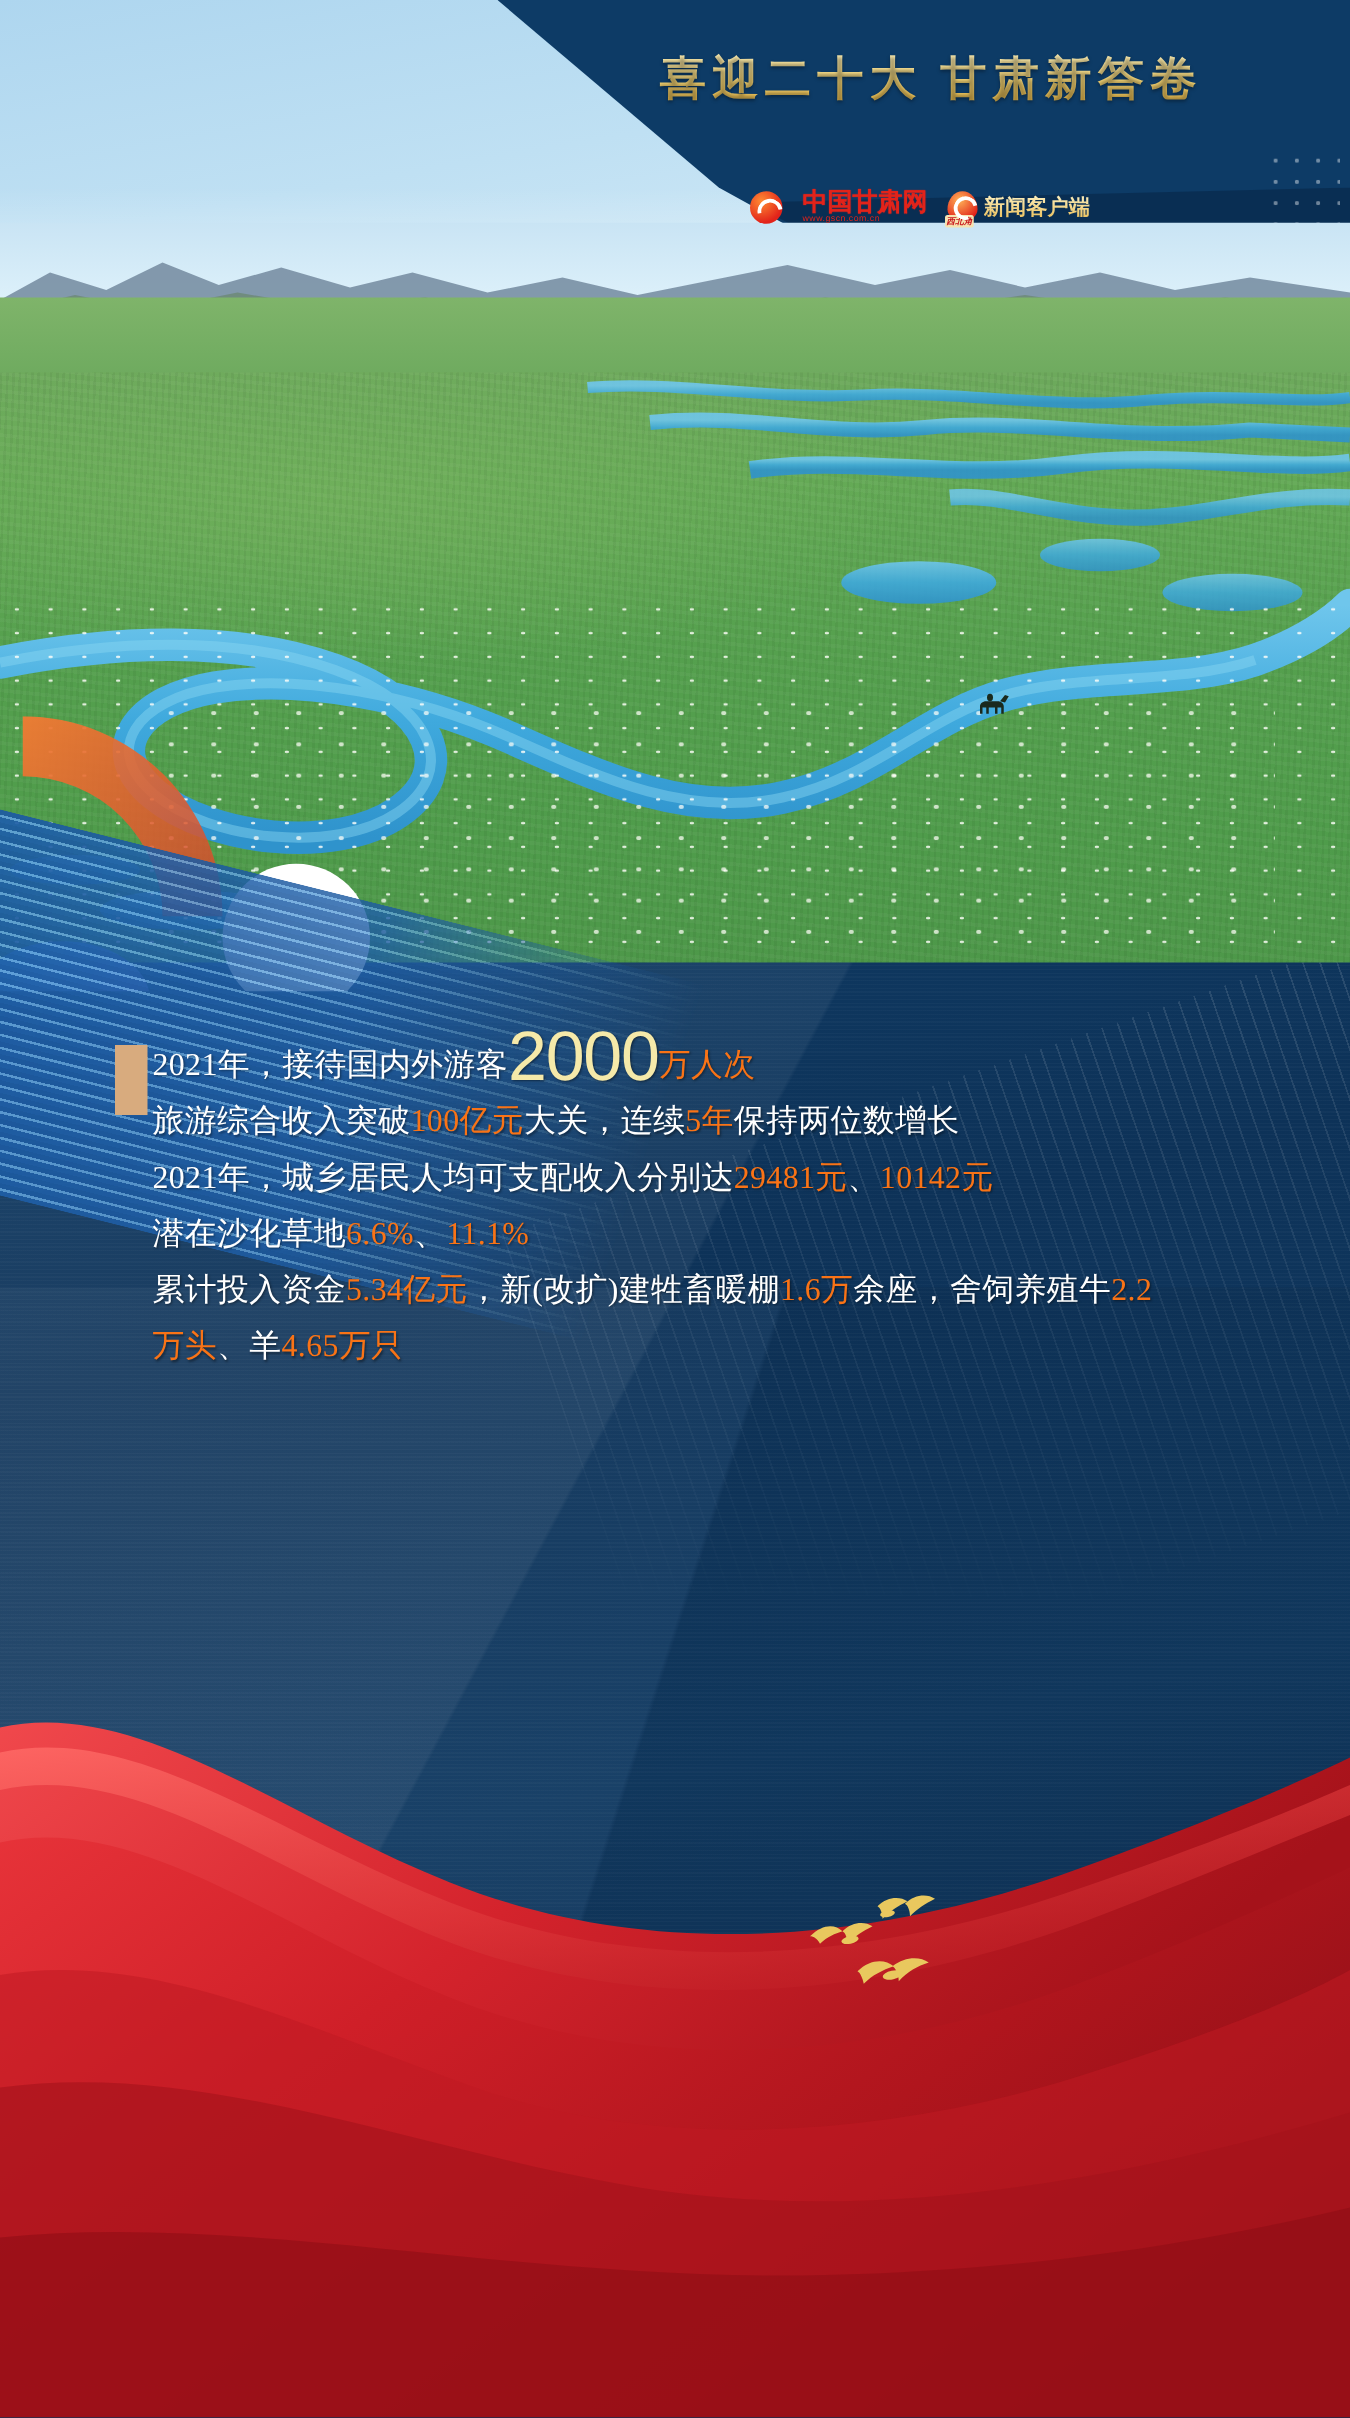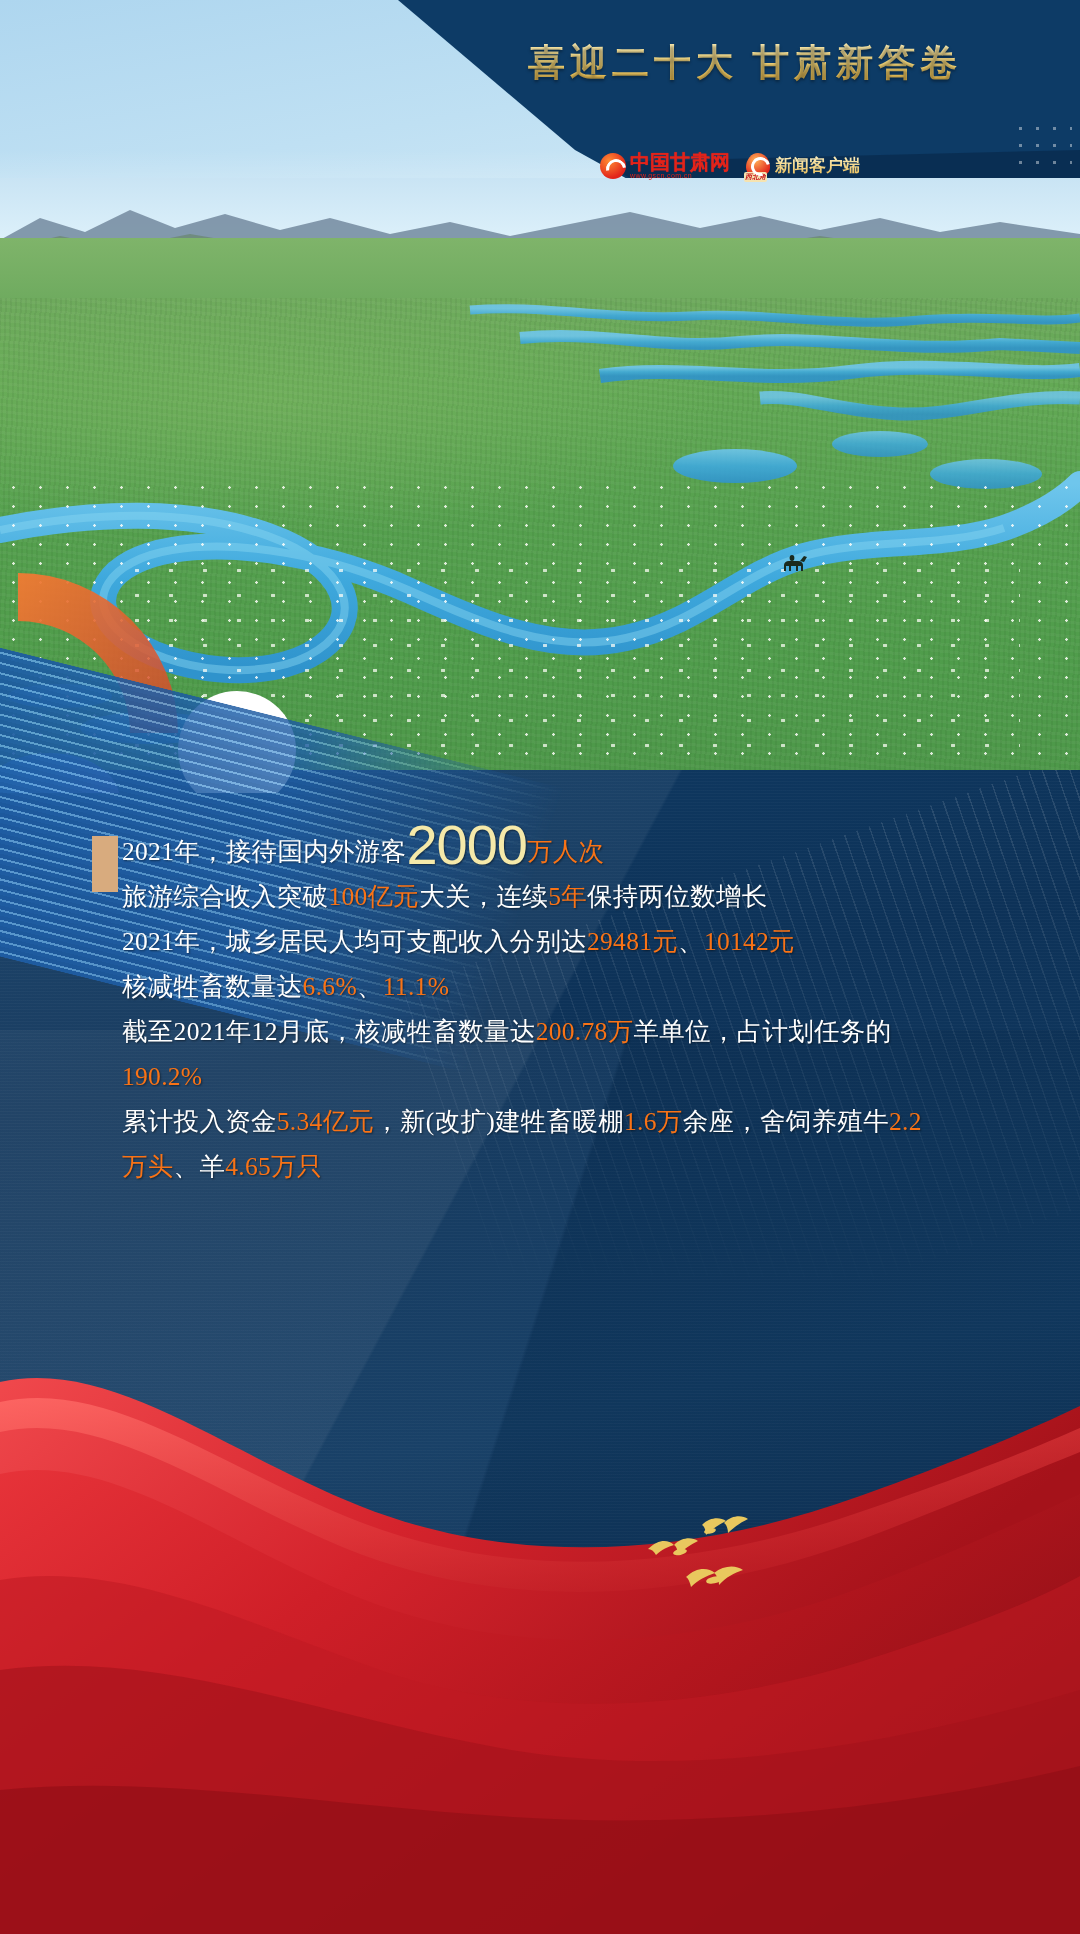--- a/index.html
+++ b/index.html
@@ -63,21 +63,21 @@
     margin-top:8px;
     font-size:37px; letter-spacing:4px; font-weight:bold;
     background:linear-gradient(180deg,#fdf6cd 0%,#f6d97d 55%,#e2b143 100%);
     -webkit-background-clip:text; background-clip:text; -webkit-text-fill-color:transparent;
     font-family:"Liberation Sans",sans-serif;
   }
   .hdr-logos {
     position:absolute; left:600px; top:148px; width:300px; height:34px;
     display:flex; align-items:center; gap:16px; z-index:13;
   }
-  .logo1 { display:flex; align-items:flex-end; gap:4px; }
+  .logo1 { display:flex; align-items:flex-end; gap:16px; }
   .logo-mark {
     width:26px; height:26px; border-radius:50%;
     background:radial-gradient(circle at 35% 30%,#ff8b33,#e2231a 70%);
     position:relative; flex:none;
   }
   .logo-mark::after {
     content:""; position:absolute; left:6px; top:6px; width:14px; height:14px;
     border:3px solid #fff; border-radius:50%;
     border-right-color:transparent; border-bottom-color:transparent;
     transform:rotate(35deg);
@@ -356,22 +356,21 @@
 
   <div class="wedge-stripes"></div>
 
   <div class="marker"></div>
 
   <div class="lines">
 
   <div class="ln"><span class="">2021年，接待国内外游客</span><span class="big">2000</span><span class="g">万人次</span></div>
       <div class="ln"><span class="">旅游综合收入突破</span><span class="g">100亿元</span><span class="">大关，连续</span><span class="g">5年</span><span class="">保持两位数增长</span></div>
       <div class="ln"><span class="">2021年，城乡居民人均可支配收入分别达</span><span class="g">29481元</span><span class="">、</span><span class="g">10142元</span></div>
-      <div class="ln"><span class="">核减牲畜数量达</span><span class="g">6.6%</span><span class="">、</span><span class="g">11.1%</span></div>
-      <div class="ln wrap"><span class="">截至2021年12月底，核减牲畜数量达</span><span class="g">200.78万</span><span class="">羊单位，占计划任务的</span><span class="g">190.2%</span></div>
+      <div class="ln"><span class="">潜在沙化草地</span><span class="g">6.6%</span><span class="">、</span><span class="g">11.1%</span></div>
       <div class="ln wrap"><span class="">累计投入资金</span><span class="g">5.34亿元</span><span class="">，新(改扩)建牲畜暖棚</span><span class="g">1.6万</span><span class="">余座，舍饲养殖牛</span><span class="g">2.2万头</span><span class="">、羊</span><span class="g">4.65万只</span></div>
     </div>
 
 
   <svg class="birds" viewBox="0 0 140 120">
     <g fill="#e9c85e">
       <path d="M8,34 C18,24 28,24 34,30 C28,32 22,34 16,40 C14,36 11,34 8,34 Z"></path>
       <path d="M34,30 C42,22 52,22 58,26 C50,30 44,34 38,40 C38,35 36,31 34,30 Z"></path>
       <path d="M62,10 C70,2 80,2 86,6 C78,10 72,14 66,20 C66,15 64,11 62,10 Z"></path>
       <path d="M84,8 C92,0 102,0 108,4 C100,8 94,12 88,18 C88,13 86,9 84,8 Z"></path>

